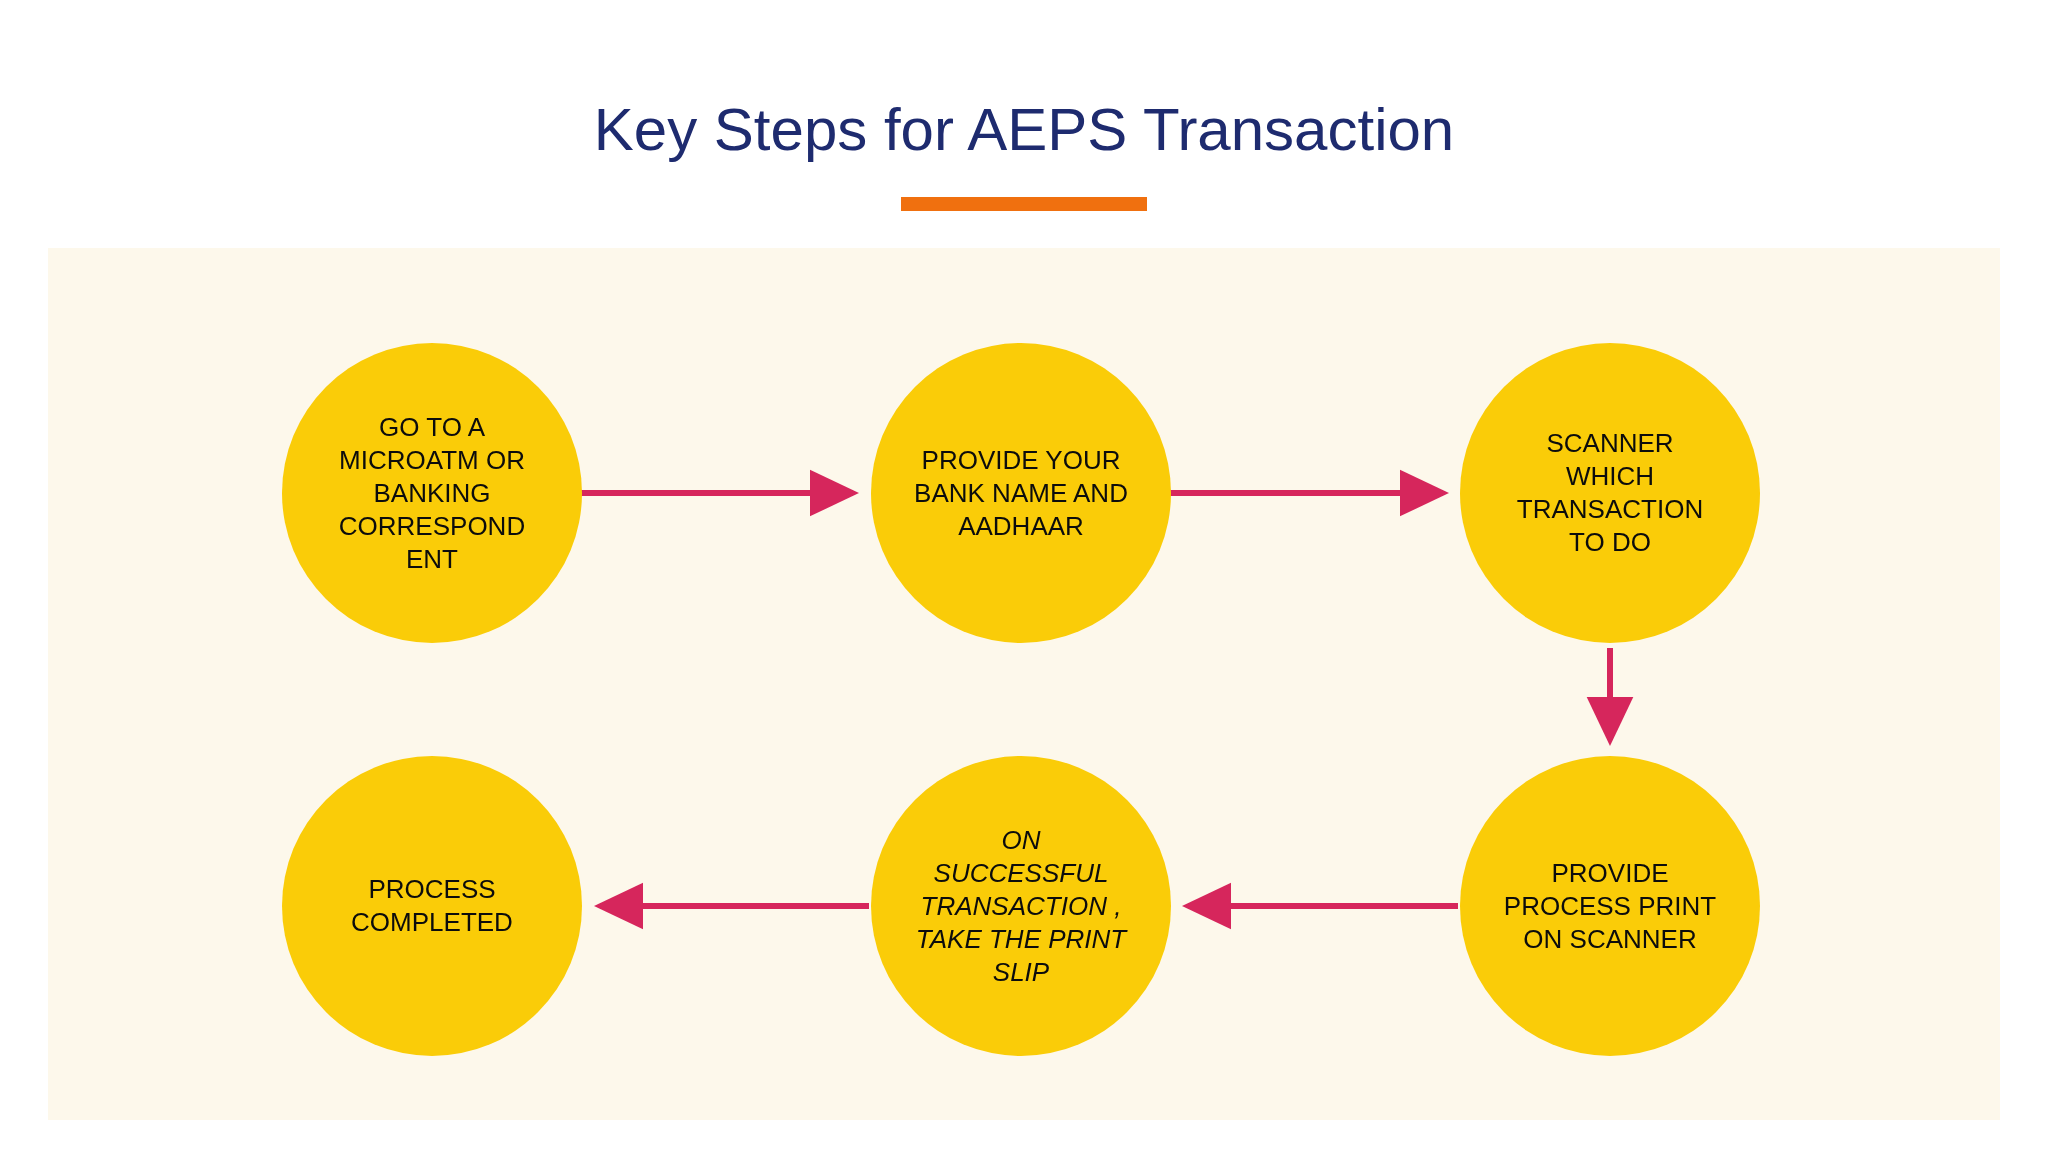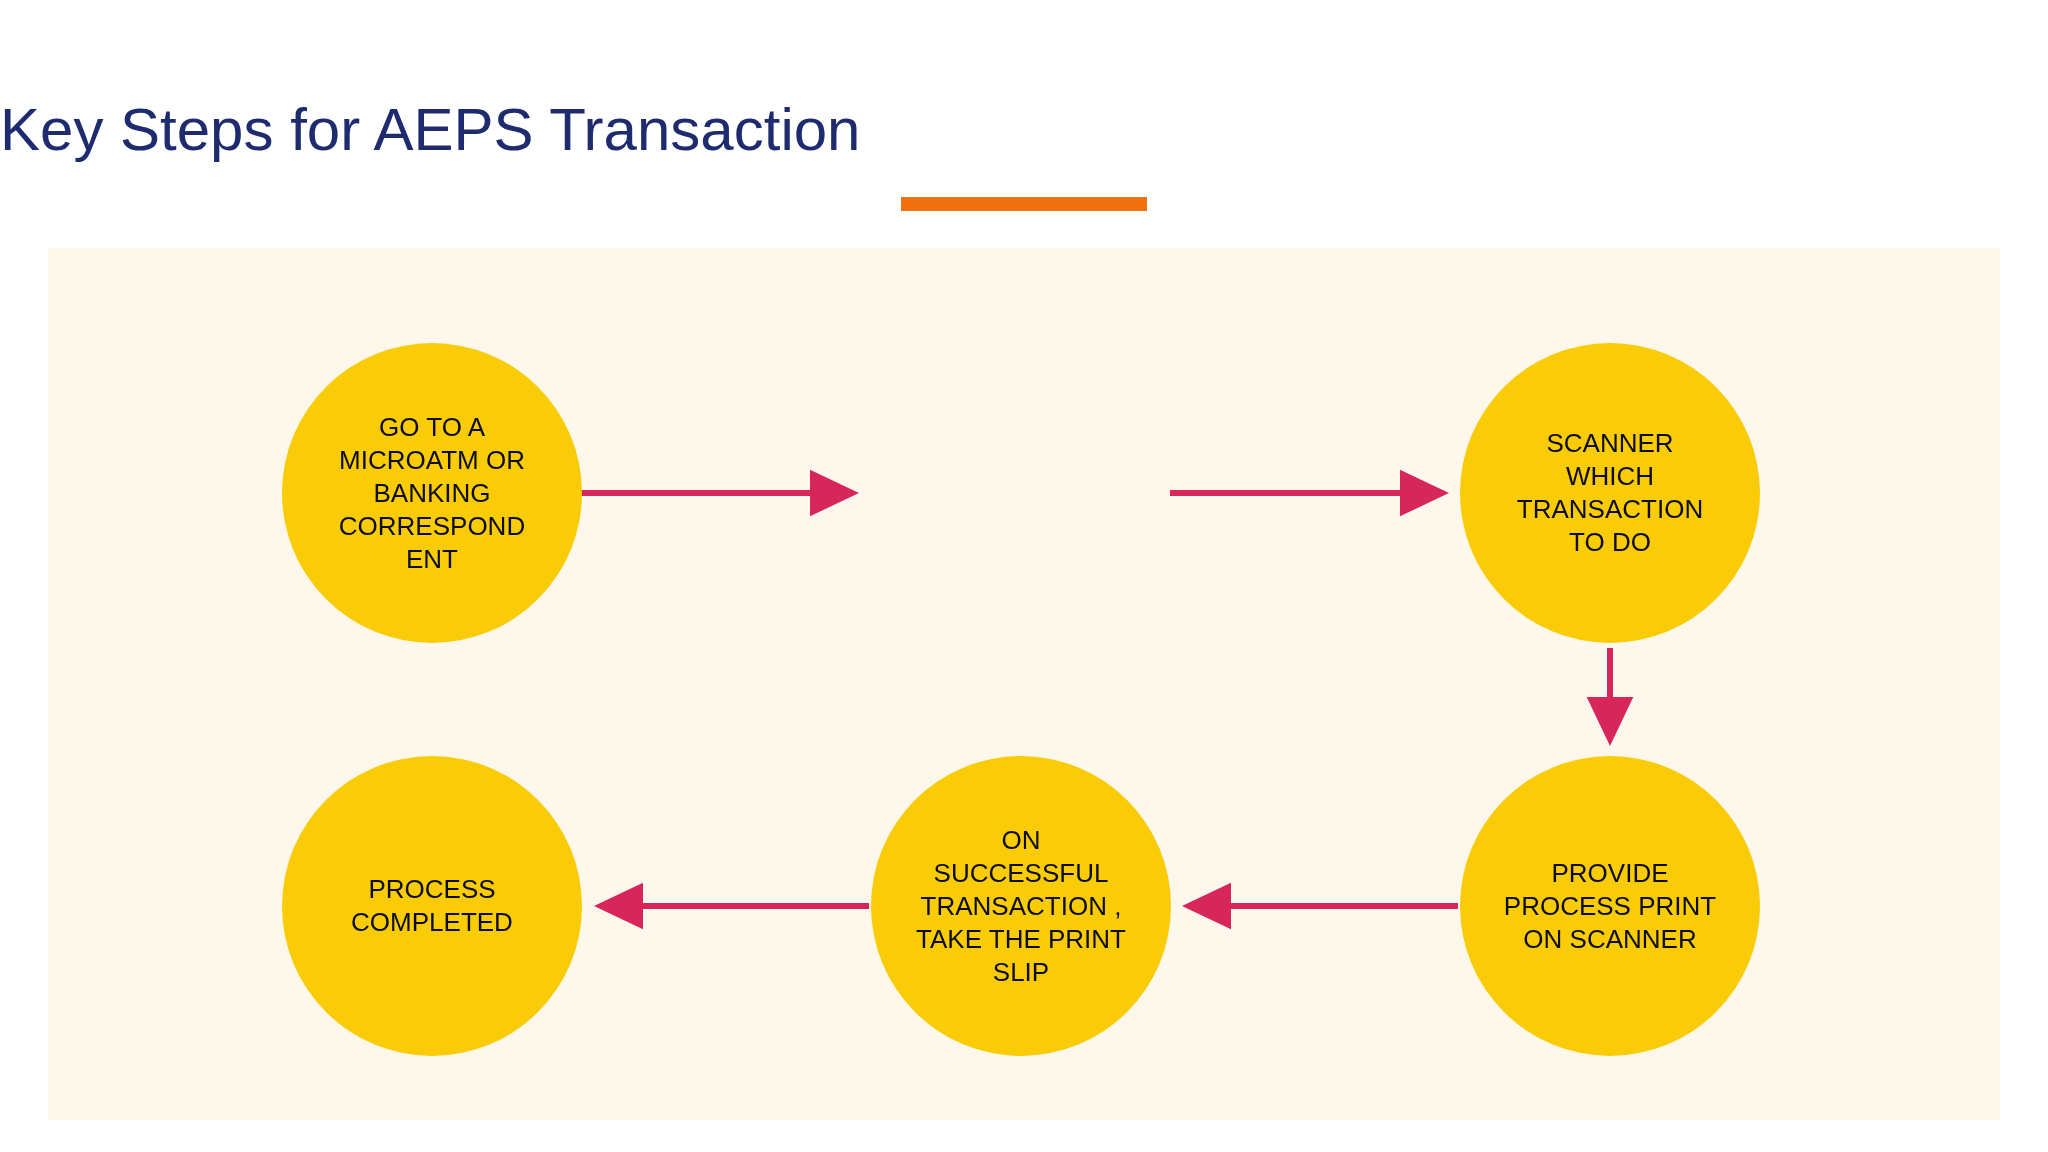--- a/index.html
+++ b/index.html
@@ -20,20 +20,21 @@
     height: 1152px;
     background: #FFFFFF;
   }
 
   
   .title-block {
     position: absolute;
     left: 0;
     top: 95px;
     width: 2048px;
+    text-align: center;
   }
   .slide-title {
     font-size: 60px;
     line-height: 70px;
     font-weight: 400;
     color: #1E2B6F;
     letter-spacing: 0px;
     white-space: nowrap;
   }
   .title-underline {
@@ -84,21 +85,21 @@
     width: 215px;
     white-space: pre-line;
     font-weight: 400;
   }
 
   
   #node-1 { left: 234px;  top: 95px;  }
   #node-2 { left: 823px;  top: 95px;  }
   #node-3 { left: 1412px; top: 95px;  }
   #node-4 { left: 1412px; top: 508px; }
-  #node-5 { left: 823px;  top: 508px; }
+  #node-5 { left: 823px;  top: 508px; font-style: italic; }
   #node-6 { left: 234px;  top: 508px; }
 
   
   .arrow-layer {
     position: absolute;
     left: 0;
     top: 0;
     width: 1952px;
     height: 872px;
     z-index: 2;
@@ -149,20 +150,23 @@
 
         <g>
           <line x1="821" y1="658" x2="552" y2="658" stroke="#D6265C" stroke-width="6" marker-end="url(#ah-left)"></line>
         </g>
       </svg>
 
       <div class="node" id="node-1">
         <div class="node-label">GO TO A MICROATM OR BANKING CORRESPOND ENT</div>
       </div>
 
+      <div class="node" id="node-2">
+        <div class="node-label">PROVIDE YOUR BANK NAME AND AADHAAR</div>
+      </div>
 
       <div class="node" id="node-3">
         <div class="node-label">SCANNER WHICH TRANSACTION TO DO</div>
       </div>
 
       <div class="node" id="node-4">
         <div class="node-label">PROVIDE PROCESS PRINT ON SCANNER</div>
       </div>
 
       <div class="node" id="node-5">

